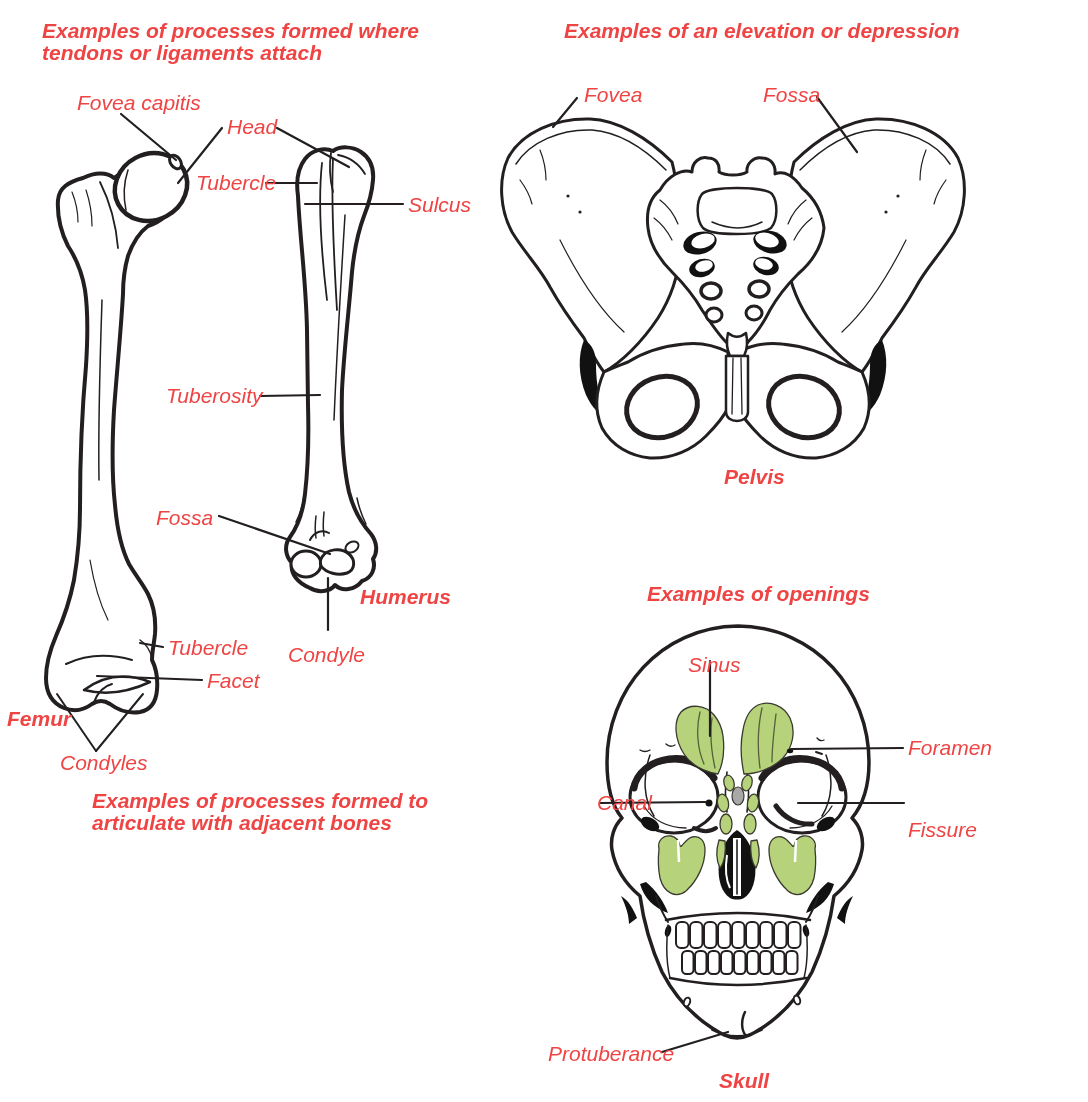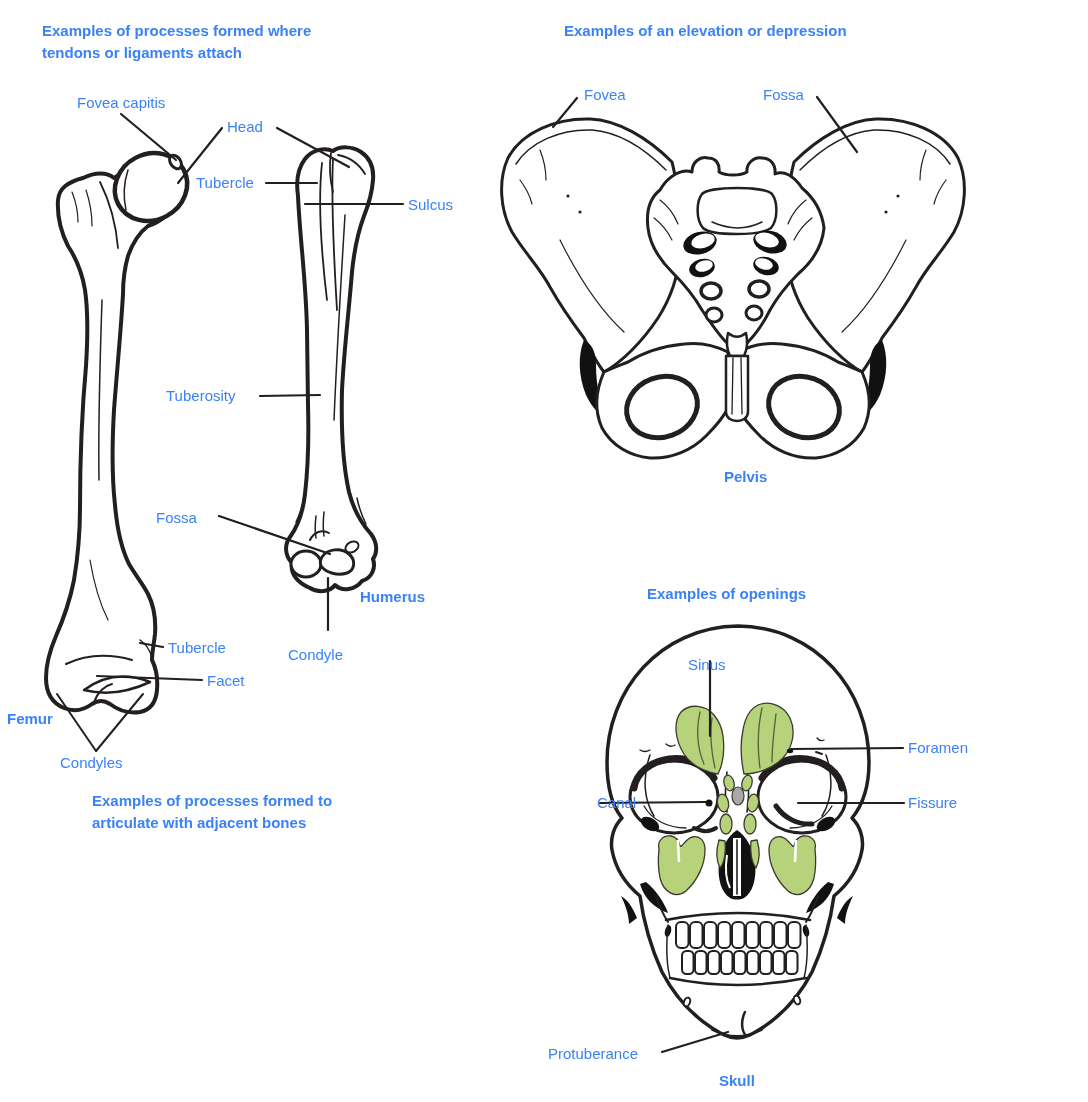--- a/index.html
+++ b/index.html
@@ -1,19 +1,19 @@
 <!DOCTYPE html>
 <html><head>
 <meta charset="utf-8">
 <style>
   html,body{margin:0;padding:0;background:#ffffff;}
   #page{position:relative;width:1088px;height:1102px;background:#fff;overflow:hidden;
         font-family:"Liberation Sans", sans-serif;color:#231f20;}
   svg{position:absolute;left:0;top:0;}
-  .lbl{position:absolute;font-size:15px;line-height:22px;white-space:nowrap;color:#3b82f6;}
+  .lbl{position:absolute;font-size:21px;line-height:22px;white-space:nowrap;color:#ef4444;font-style:italic;}
   .bold{font-weight:bold;}
   .ink{stroke:#231f20;fill:none;stroke-linecap:round;stroke-linejoin:round;}
   .fillw{fill:#ffffff;}
   .blk{fill:#111111;stroke:none;}
   .green{fill:#b6d37c;stroke:#3a3a2e;stroke-width:1.3;stroke-linejoin:round;}
   .greenln{stroke:#55603a;fill:none;stroke-width:1.3;stroke-linecap:round;}
 </style>
 </head>
 <body>
 
@@ -292,17 +292,17 @@
 
 <div class="lbl bold" style="left:564px;top:20px;">Examples of an elevation or depression</div>
 <div class="lbl" style="left:584px;top:84px;">Fovea</div>
 <div class="lbl" style="left:763px;top:84px;">Fossa</div>
 <div class="lbl bold" style="left:724px;top:466px;">Pelvis</div>
 
 <div class="lbl bold" style="left:647px;top:583px;">Examples of openings</div>
 <div class="lbl" style="left:688px;top:638px;margin-top:16px;">Sinus</div>
 <div class="lbl" style="left:908px;top:737px;">Foramen</div>
 <div class="lbl" style="left:569px;top:792px;margin-left:28px;">Canal</div>
-<div class="lbl" style="left:908px;top:792px;">Fissure</div>
+<div class="lbl" style="left:908px;top:819px;">Fissure</div>
 <div class="lbl" style="left:548px;top:1043px;">Protuberance</div>
 <div class="lbl bold" style="left:719px;top:1070px;">Skull</div>
 
 </div>
 
 </body></html>

